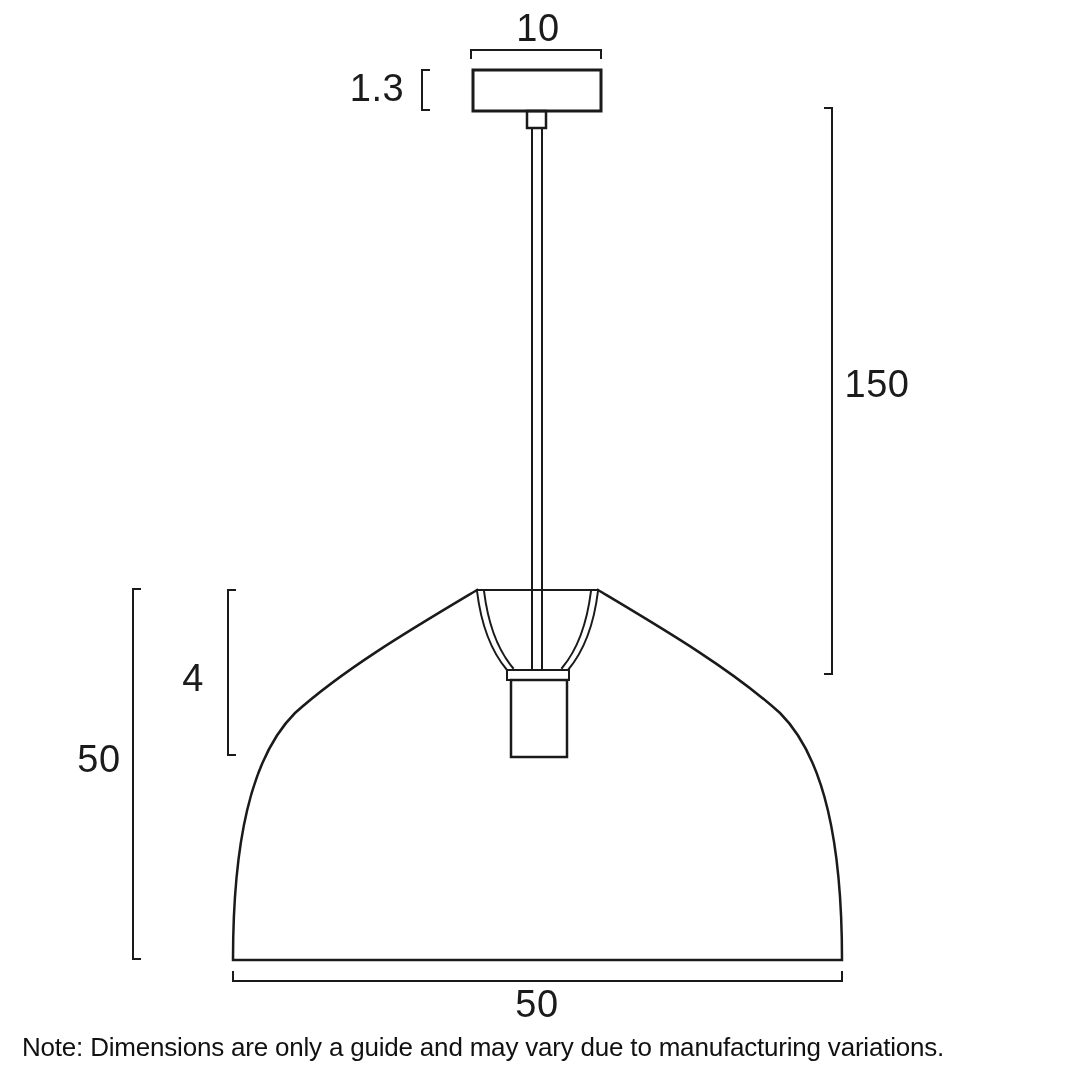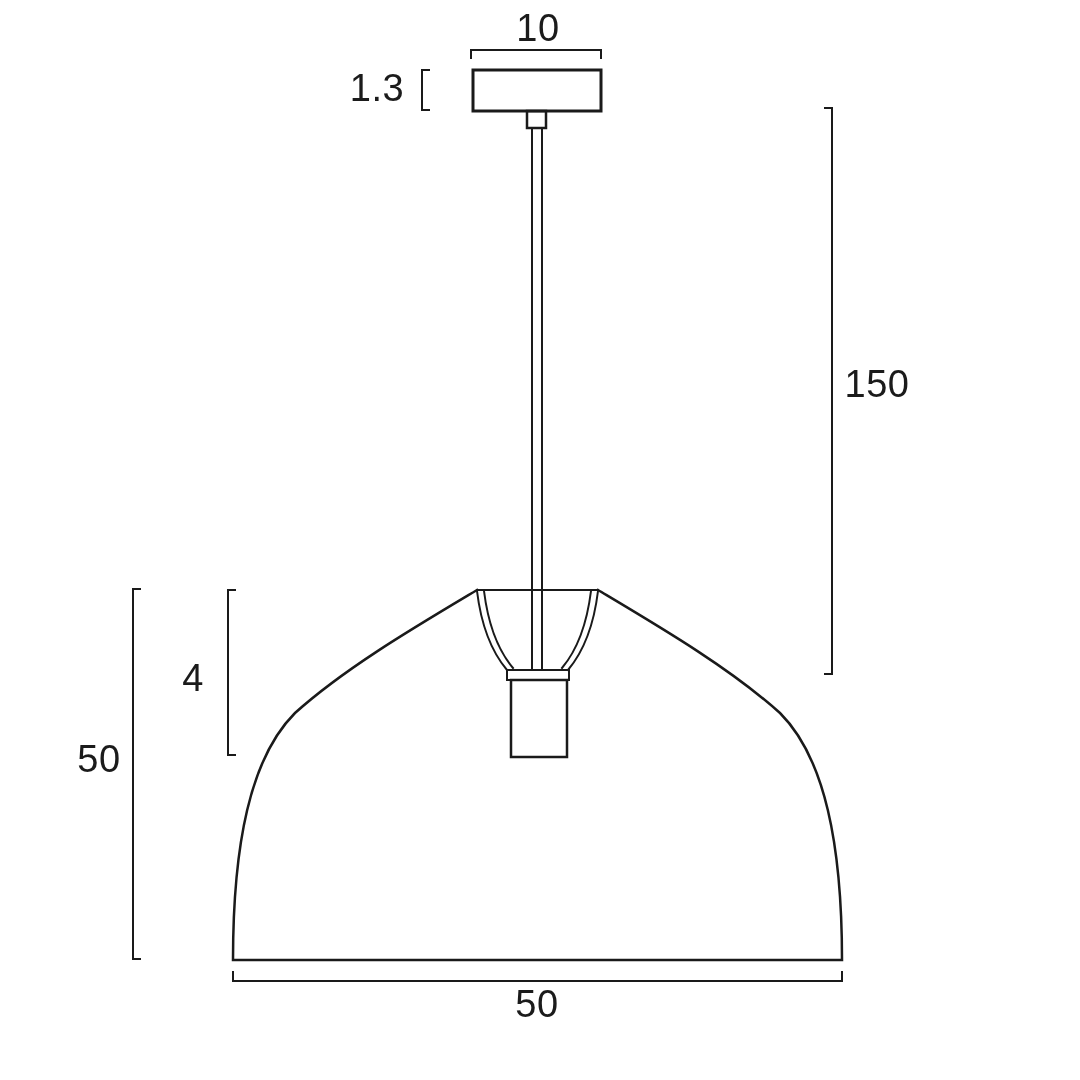--- a/index.html
+++ b/index.html
@@ -78,14 +78,15 @@
   <div class="dim-label" style="left:377px; top:88px;">1.3</div>
 
   <div class="dim-label" style="left:877px; top:384px;">150</div>
 
   <div class="dim-label" style="left:193px; top:678px;">4</div>
 
   <div class="dim-label" style="left:99px; top:759px;">50</div>
 
   <div class="dim-label" style="left:537px; top:1004px;">50</div>
 
+  <div class="note">Note: Dimensions are only a guide and may vary due to manufacturing variations.</div>
 
 </div>
 
 </body></html>

